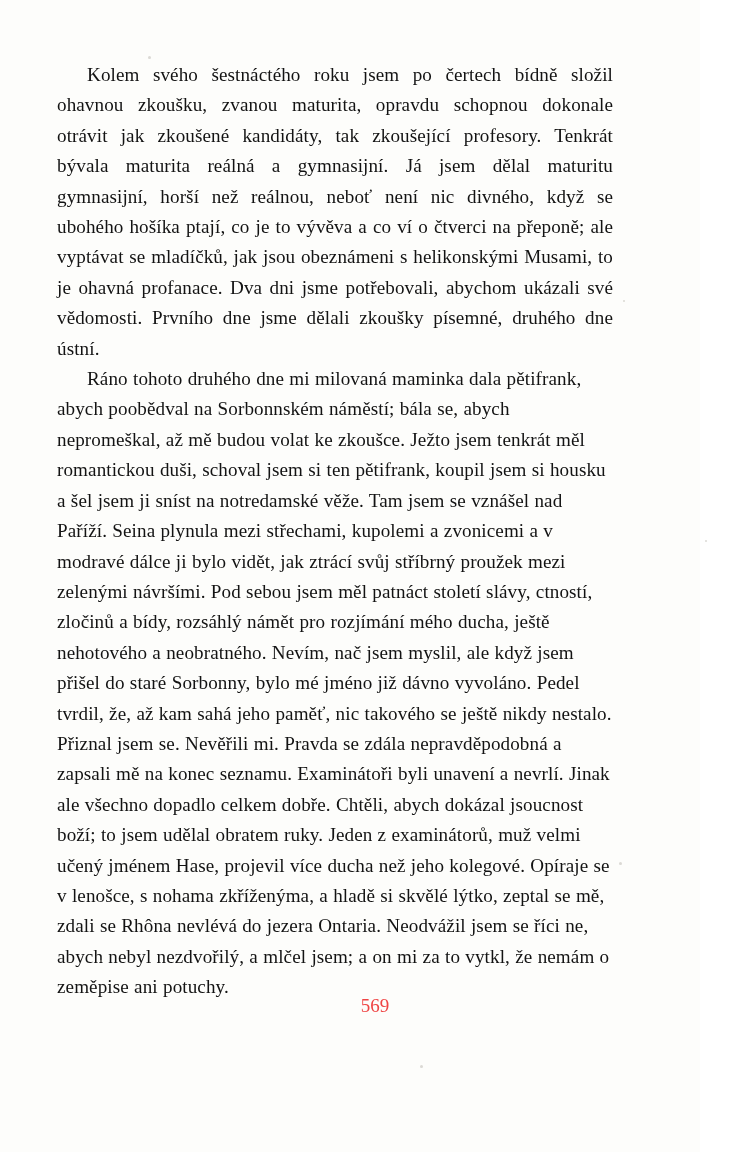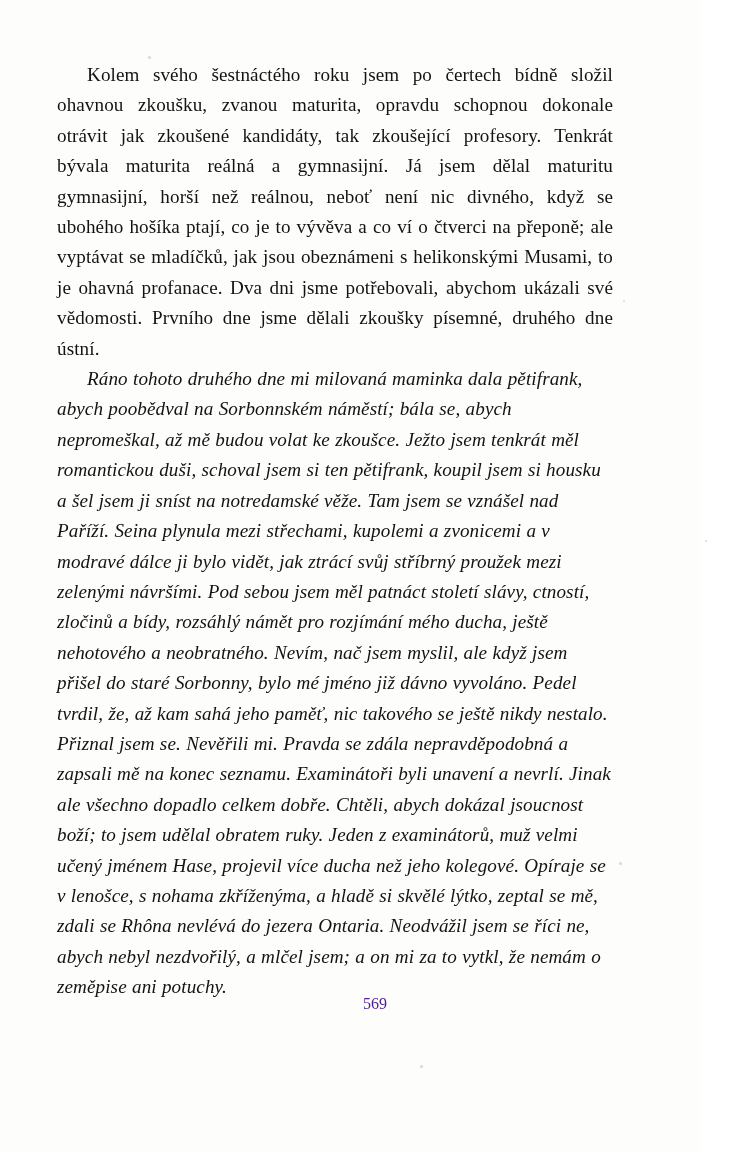--- a/index.html
+++ b/index.html
@@ -35,33 +35,32 @@
     text-justify: inter-word;
     font-size: 19.1px;
     line-height: 30.4px;
     text-indent: 30px;
     letter-spacing: 0.1px;
     word-spacing: 0.4px;
     color: #131313;
   }
   .para + .para {
     margin-top: 0px;
-    font-style: italic;
   }
   .para:last-child {
     text-align: left;
   }
   .pagenum {
     position: absolute;
     left: 0;
     top: 995px;
     width: 750px;
     text-align: center;
-    font-size: 16px;
-    color: #4c1d95;
+    font-size: 19px;
+    color: #ef4444;
     font-family: "Liberation Serif", serif;
   }
   
   .speck {
     position: absolute;
     background: #b9b5ad;
     border-radius: 50%;
     opacity: 0.5;
   }
 </style>

